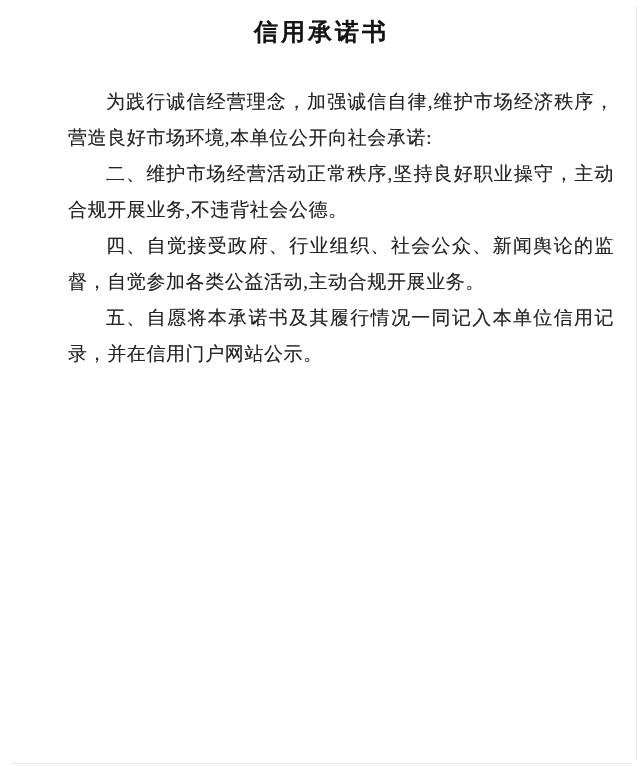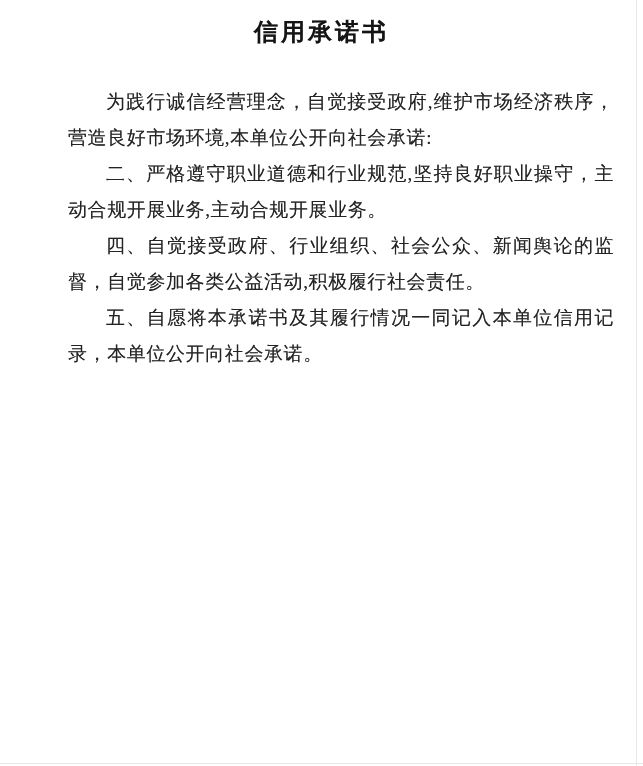--- a/index.html
+++ b/index.html
@@ -5,20 +5,21 @@
   * { margin: 0; padding: 0; box-sizing: border-box; }
   html, body { background: #ffffff; }
   .page {
     position: relative;
     width: 643px;
     height: 766px;
     background: #ffffff;
     overflow: hidden;
     font-family: "Liberation Serif", "DejaVu Serif", serif;
     color: #1f1f1f;
+    border-radius: 21px;
   }
   .doc-title {
     position: absolute;
     top: 16px;
     left: 0;
     width: 100%;
     text-align: center;
     font-size: 24px;
     font-weight: 700;
     letter-spacing: 3px;
@@ -59,24 +60,24 @@
   }
 </style>
 </head>
 <body>
 
 <div class="page">
 
   <h1 class="doc-title">信用承诺书</h1>
 
   <div class="doc-body">
-    <p>为践行诚信经营理念，自觉接受政府,维护市场经济秩序，营造良好市场环境,本单位公开向社会承诺:</p>
-    <p>二、严格遵守职业道德和行业规范,坚持良好职业操守，主动合规开展业务,主动合规开展业务。</p>
-    <p>四、自觉接受政府、行业组织、社会公众、新闻舆论的监督，自觉参加各类公益活动,积极履行社会责任。</p>
-    <p>五、自愿将本承诺书及其履行情况一同记入本单位信用记录，本单位公开向社会承诺。</p>
+    <p>为践行诚信经营理念，加强诚信自律,维护市场经济秩序，营造良好市场环境,本单位公开向社会承诺:</p>
+    <p>二、维护市场经营活动正常秩序,坚持良好职业操守，主动合规开展业务,不违背社会公德。</p>
+    <p>四、自觉接受政府、行业组织、社会公众、新闻舆论的监督，自觉参加各类公益活动,主动合规开展业务。</p>
+    <p>五、自愿将本承诺书及其履行情况一同记入本单位信用记录，并在信用门户网站公示。</p>
   </div>
 
   <div class="sig-area">
 
     
 
     
 
     
 

